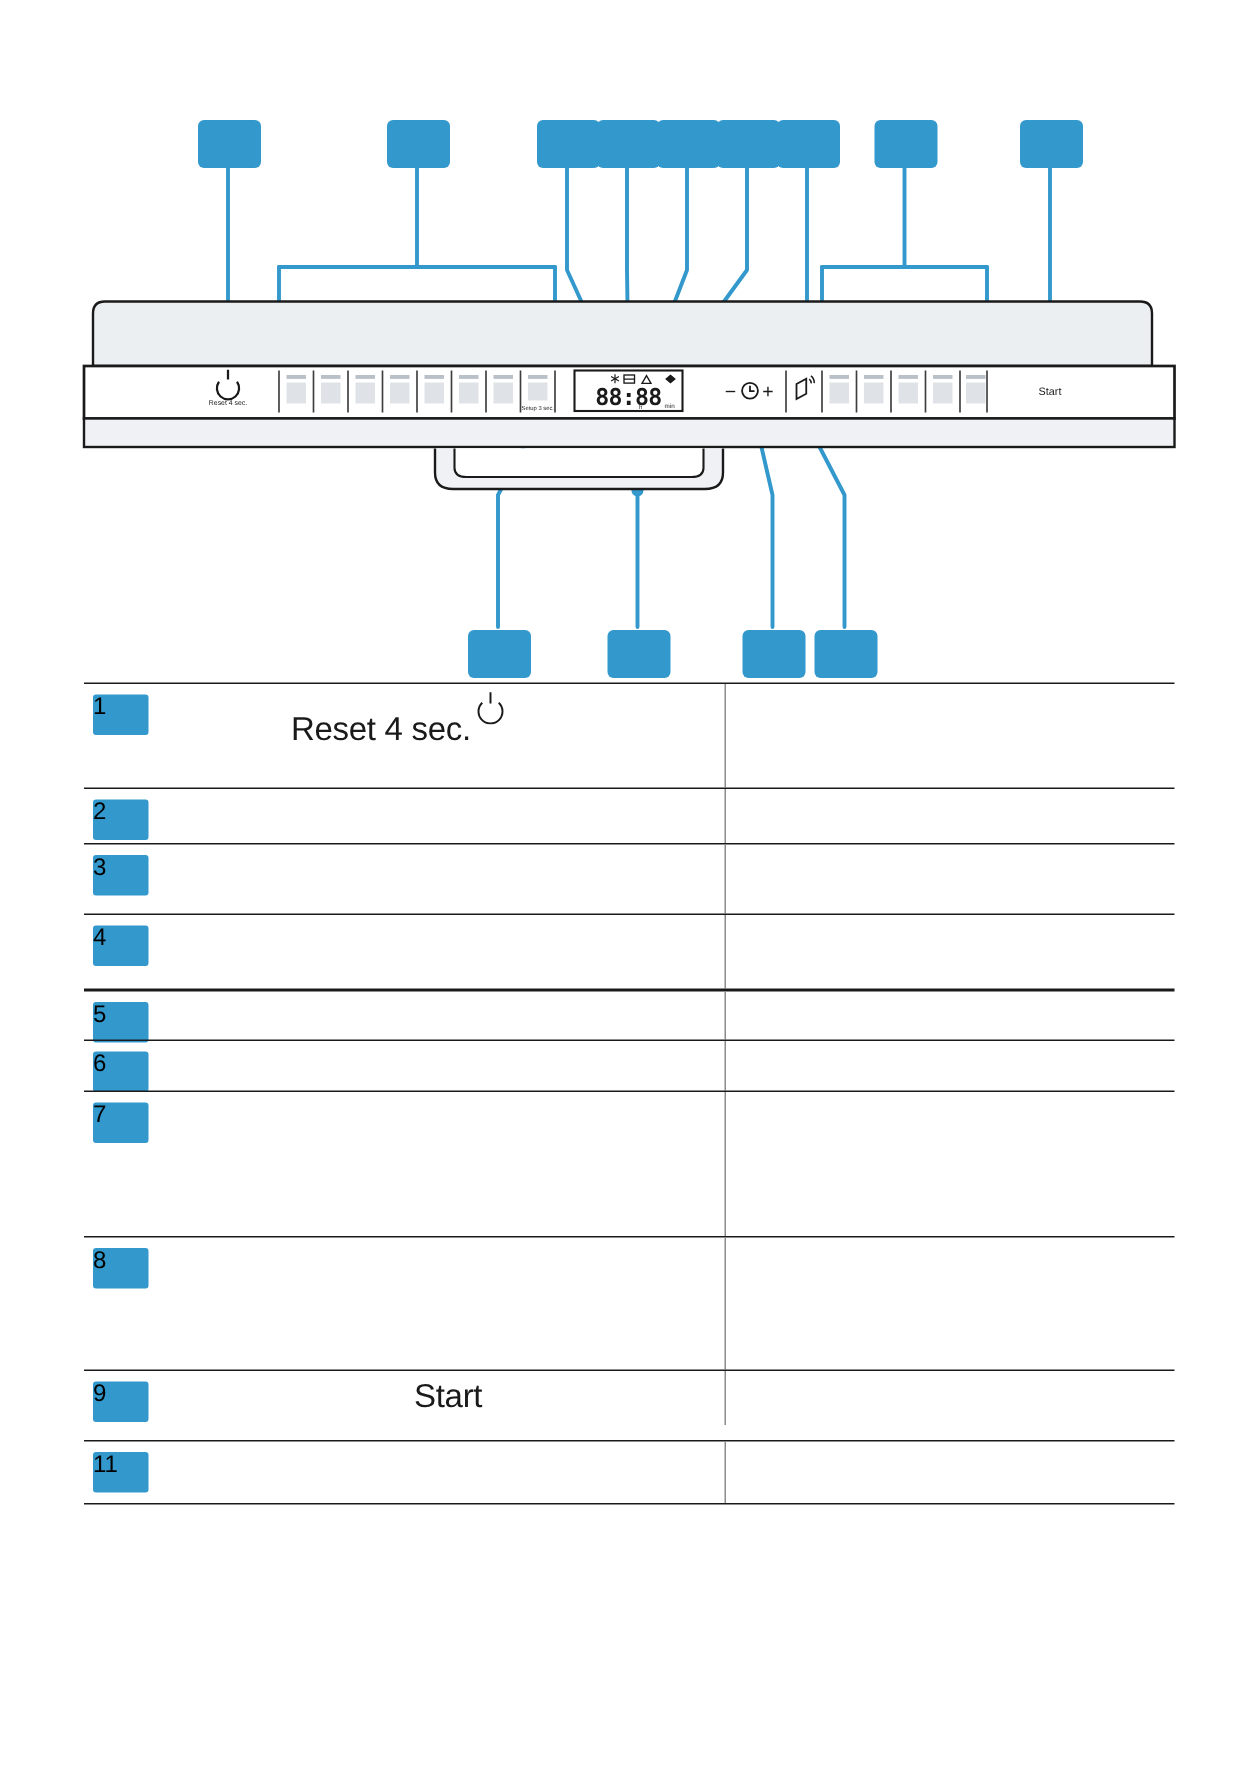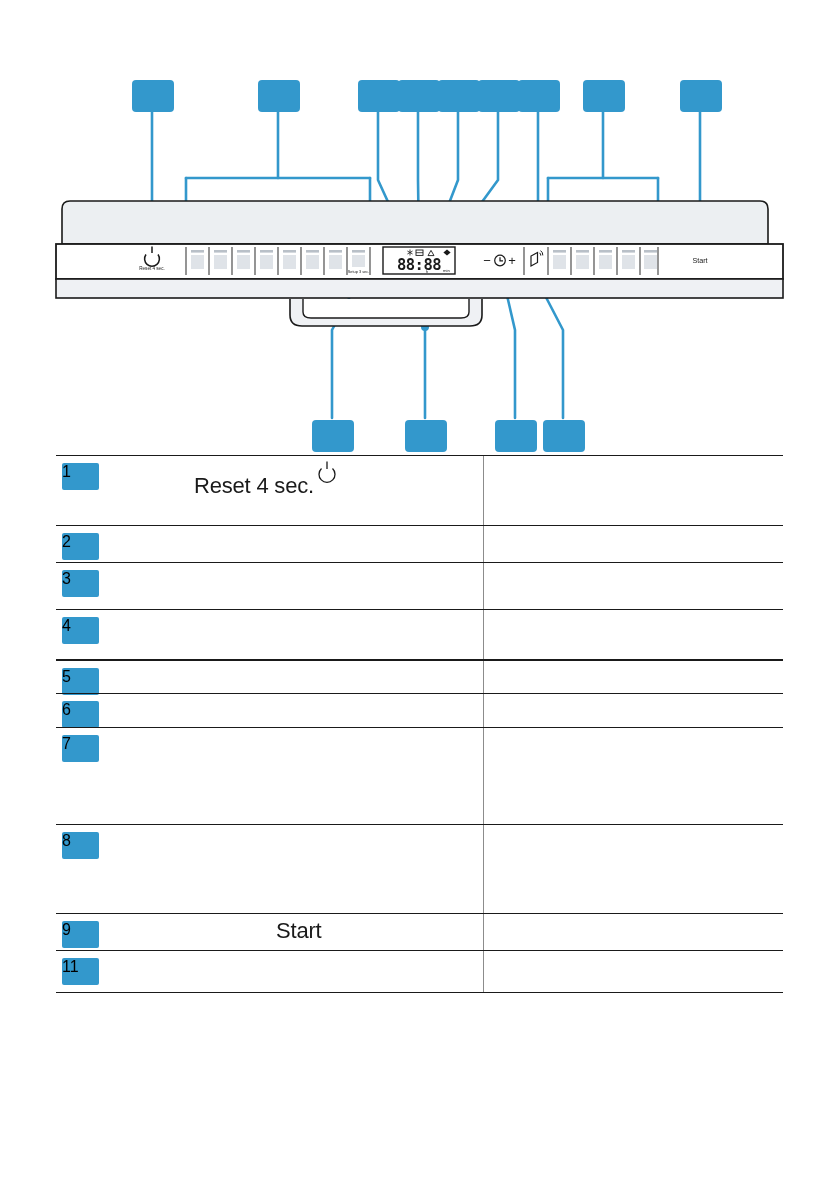--- a/index.html
+++ b/index.html
@@ -59,20 +59,21 @@
   .legend-row {
     position: relative;
     border-top: 1.6px solid #1a1a1a;
     box-sizing: border-box;
   }
   .legend-row.thick {
     border-top-width: 2.6px;
   }
   .legend-row.last {
     border-bottom: 1.6px solid #1a1a1a;
+    margin-top: 10px;
   }
   .legend-badge {
     position: absolute;
     left: 6px;
     top: 7px;
     width: 37px;
     height: 27px;
     background: #3398cc;
     border-radius: 2px;
   }

